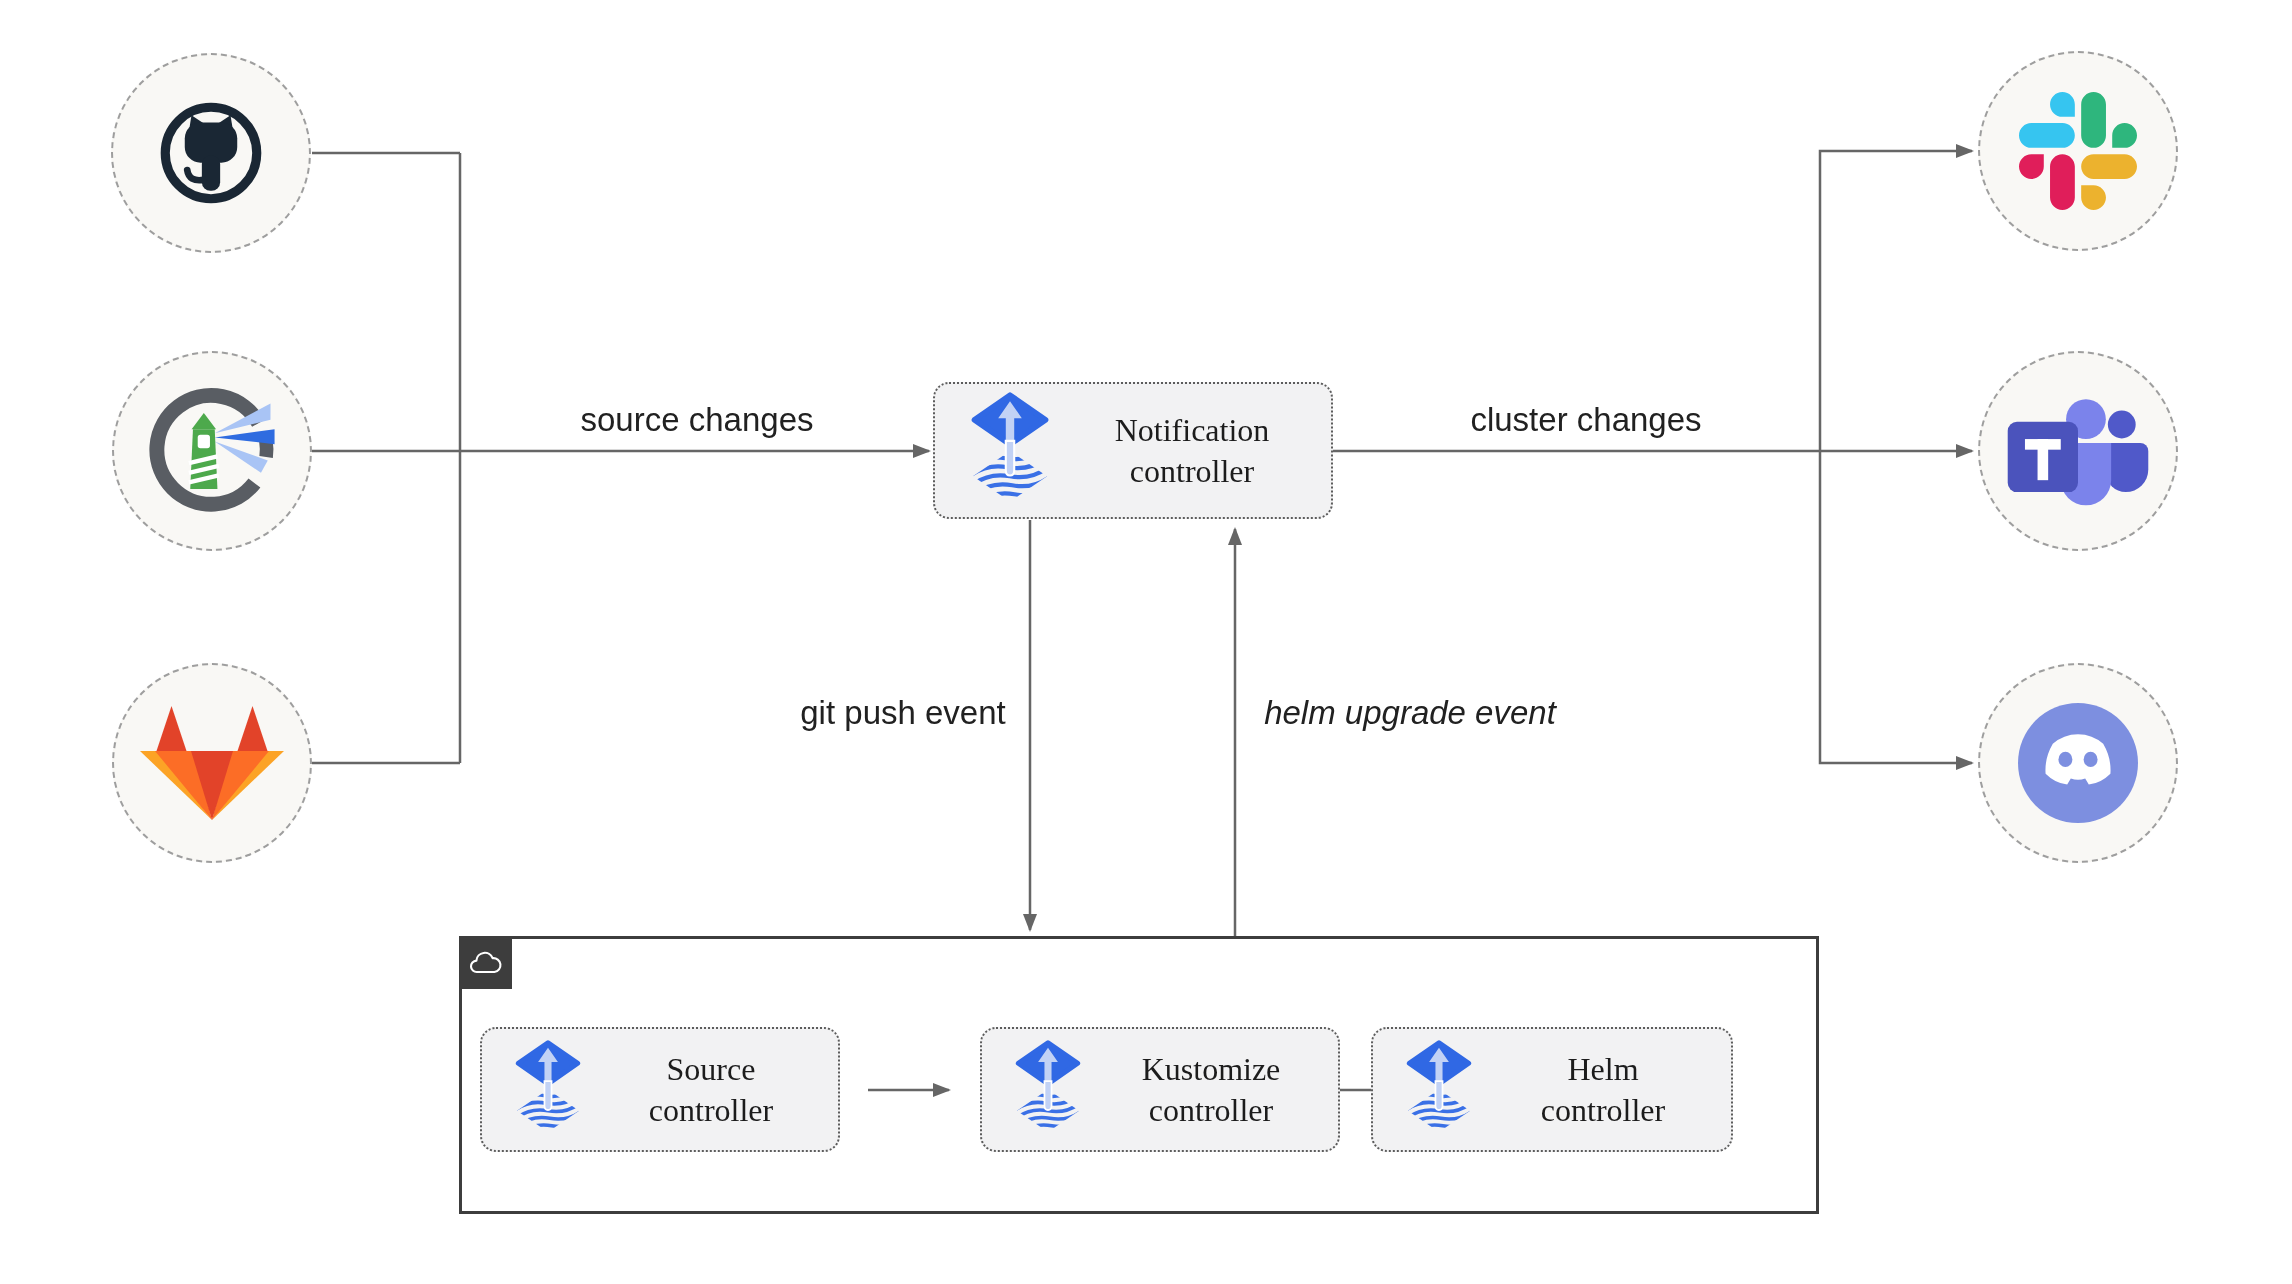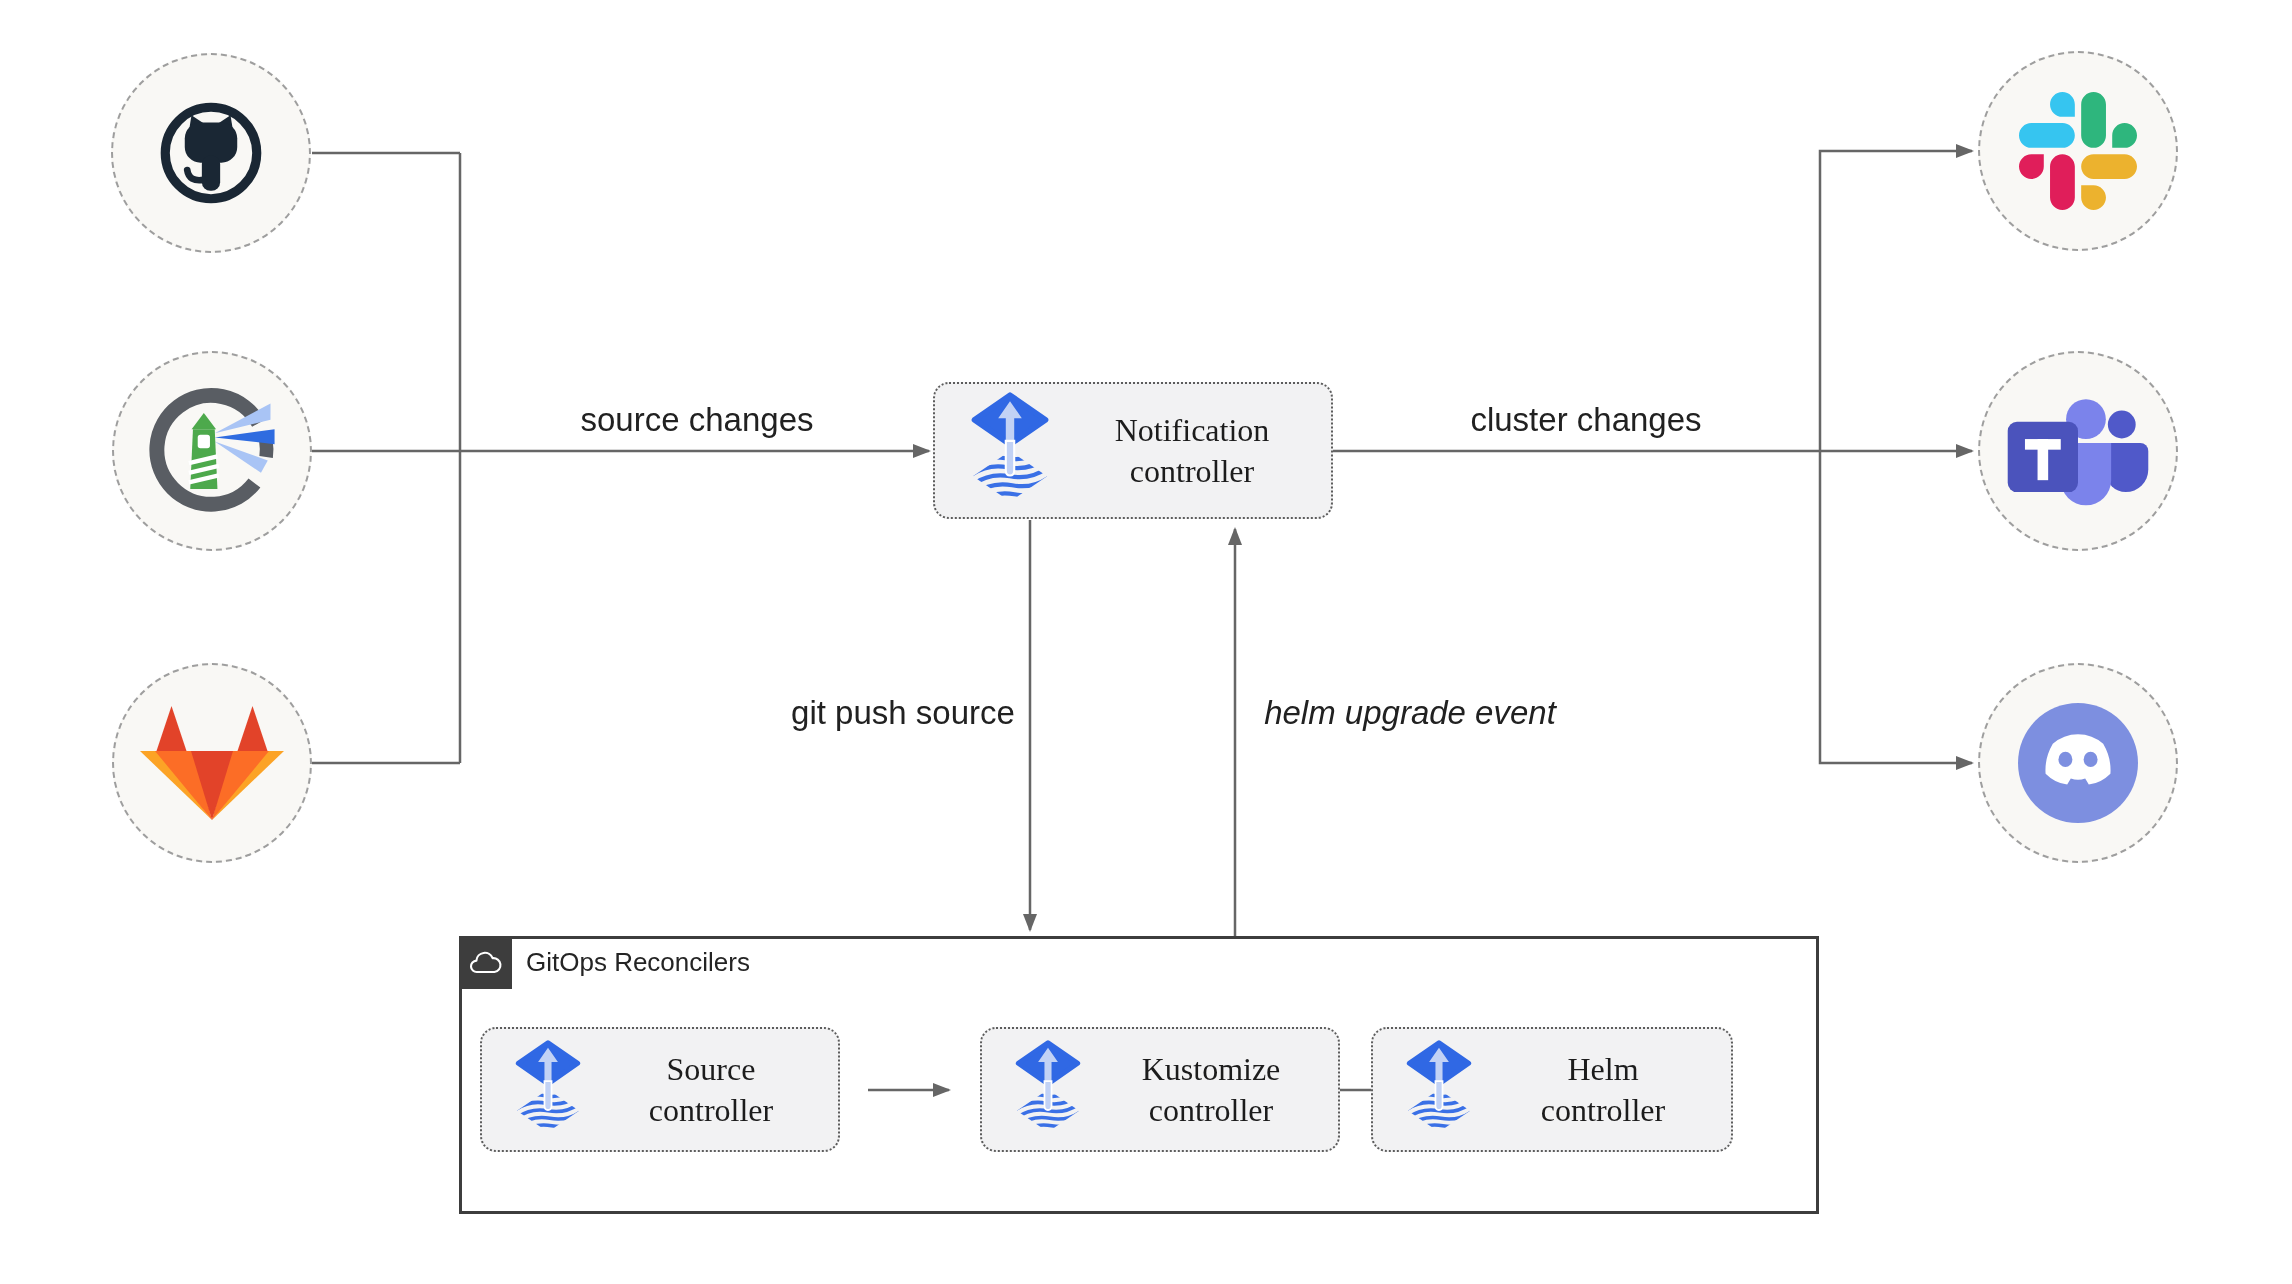--- a/index.html
+++ b/index.html
@@ -90,21 +90,21 @@
       <polygon points="12,33 38,33 50,79" fill="#fc6d26"></polygon>
       <polygon points="88,33 62,33 50,79" fill="#fc6d26"></polygon>
       <polygon points="36,33 64,33 50,79" fill="#e24329"></polygon>
       <polygon points="13,33 23,3 33,33" fill="#e24329"></polygon>
       <polygon points="87,33 77,3 67,33" fill="#e24329"></polygon>
     </svg>
   </div>
 
   <div class="edge-label" style="left:697px;top:420px;">source changes</div>
   <div class="edge-label" style="left:1570px;top:420px;margin-left:16px;">cluster changes</div>
-  <div class="edge-label" style="left:903px;top:713px;">git push source</div>
+  <div class="edge-label" style="left:903px;top:713px;">git push event</div>
   <div class="edge-label" style="left:1410px;top:713px;font-style:italic;">helm upgrade event</div>
 
   <div class="ctrl-box" style="left:933px;top:382px;width:400px;height:137px;">
     <svg class="flux-icon" style="margin-left:32px;" width="86" height="118" viewBox="0 0 100 140">
       <defs>
           <clipPath id="fxw0">
             <path d="M50 70 L94 100 L50 130 L6 100 Z"></path>
           </clipPath>
         </defs>
       <path d="M50 4 L92 33 L50 62 L8 33 Z" fill="#3068e4" stroke="#3068e4" stroke-width="7" stroke-linejoin="round"></path>
@@ -155,21 +155,20 @@
       <ellipse cx="60.5" cy="47" rx="5.8" ry="6.4" fill="#7d8fe0"></ellipse>
     </svg>
   </div>
 
   <div class="group-box">
     <div class="group-header-square">
       <svg width="36" height="28" viewBox="0 0 60 44">
         <path d="M15 37 a9.5 9.5 0 0 1 -1 -19 a14 14 0 0 1 27 -4 a10 10 0 0 1 3 23 H15 Z" fill="none" stroke="#ffffff" stroke-width="3.5" stroke-linejoin="round"></path>
       </svg>
     </div>
-    <div class="group-title">GitOps Reconcilers</div>
   </div>
 
   <div class="ctrl-box" style="left:480px;top:1027px;width:360px;height:125px;">
     <svg class="flux-icon" style="margin-left:30px;" width="72" height="99" viewBox="0 0 100 140">
       <defs>
           <clipPath id="fxw1">
             <path d="M50 70 L94 100 L50 130 L6 100 Z"></path>
           </clipPath>
         </defs>
       <path d="M50 4 L92 33 L50 62 L8 33 Z" fill="#3068e4" stroke="#3068e4" stroke-width="7" stroke-linejoin="round"></path>

